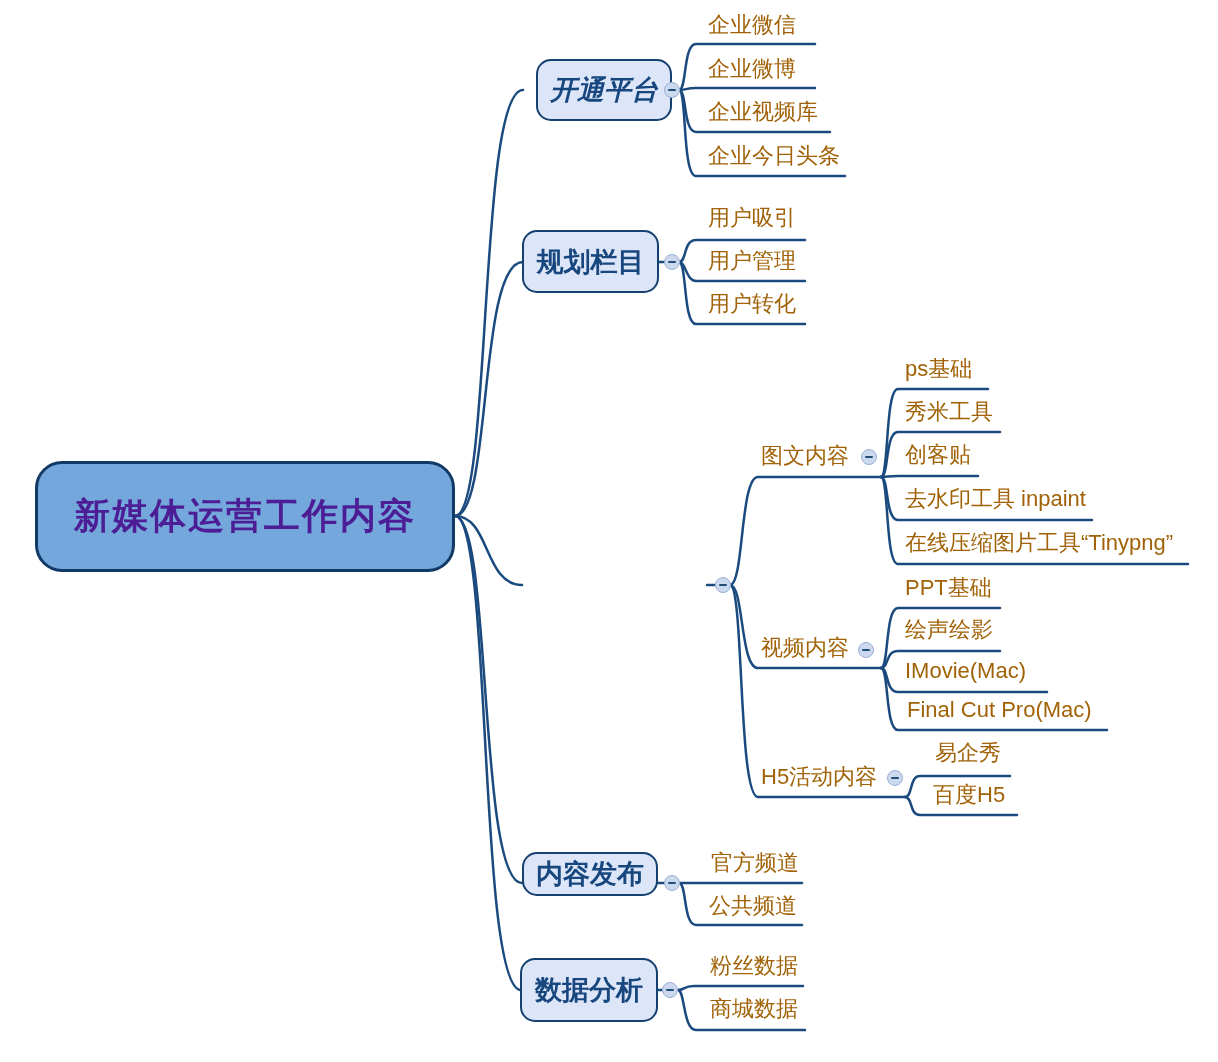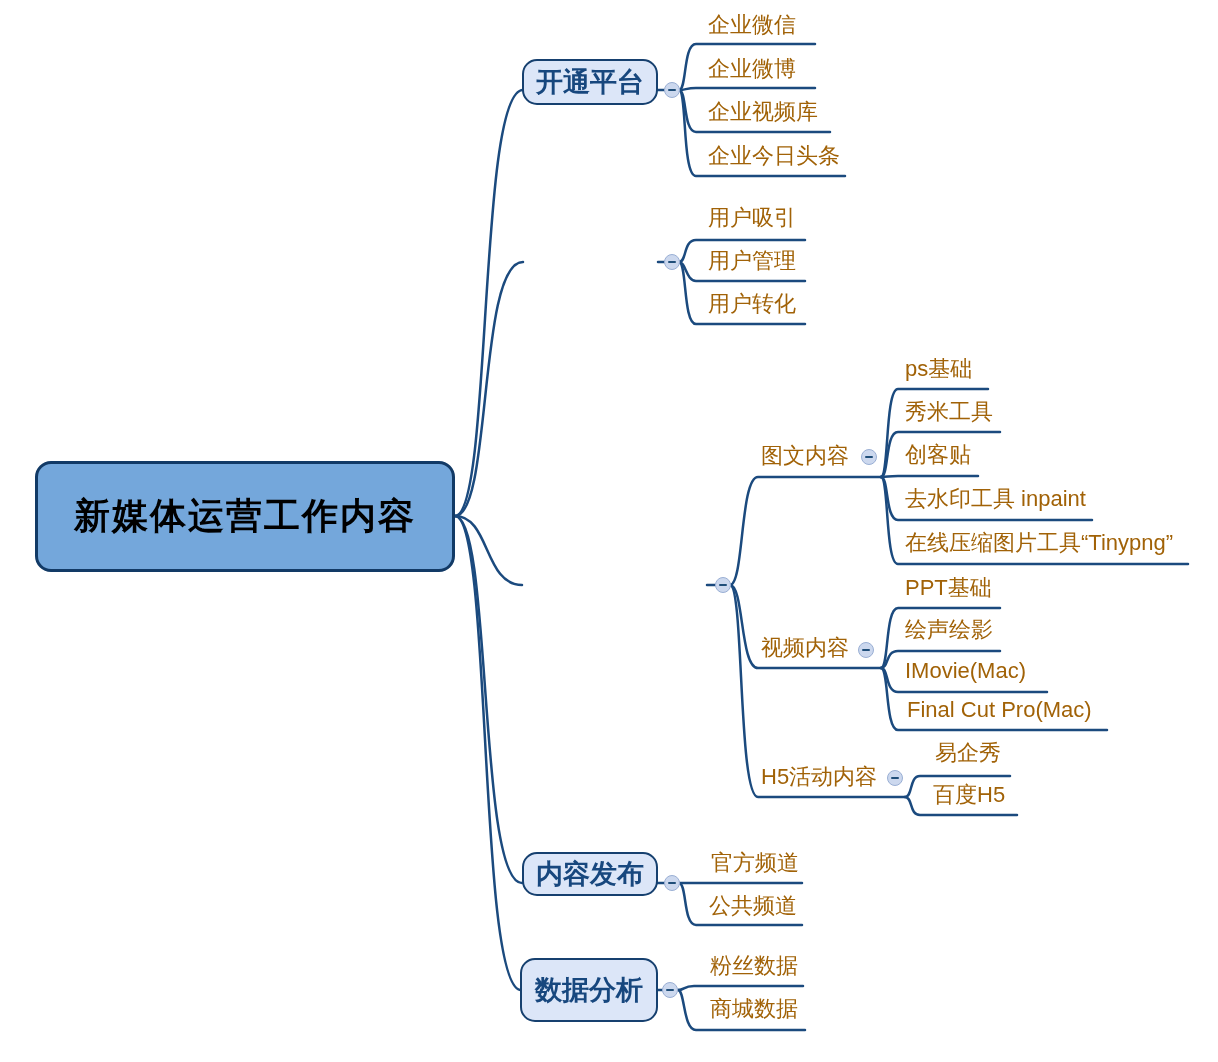--- a/index.html
+++ b/index.html
@@ -5,23 +5,23 @@
   html,body { margin:0; padding:0; background:#ffffff; }
   .canvas {
     position:relative; width:1218px; height:1062px; background:#ffffff;
     font-family:"Liberation Sans","DejaVu Sans",sans-serif; overflow:hidden;
   }
   svg.links { position:absolute; left:0; top:0; pointer-events:none; }
   svg.links path { fill:none; stroke:#1B4A7E; stroke-width:2.5; stroke-linecap:round; }
 
   .root-topic {
     position:absolute; left:35px; top:461px; width:420px; height:111px;
-    background:#74A7DB; border:3px solid #123A66; border-radius:16px;
+    background:#74A7DB; border:3px solid #123A66; border-radius:27px;
     box-sizing:border-box; display:flex; align-items:center; justify-content:center;
-    font-size:36px; font-weight:600; color:#000000; letter-spacing:2px; white-space:nowrap;text-align:center;
+    font-size:36px; font-weight:600; color:#4c1d95; letter-spacing:2px; white-space:nowrap;text-align:center;
   }
   .topic {
     position:absolute; background:#DCE6F8; border:2.5px solid #16406F; border-radius:15px;
     box-sizing:border-box; display:flex; align-items:center; justify-content:center;
     font-size:27px; font-weight:600; color:#17477E; white-space:nowrap;
   }
   .leaf {
     position:absolute; transform:translateY(-50%); font-size:22px; font-weight:500;
     color:#a16207; white-space:nowrap; line-height:30px;
   }
@@ -80,21 +80,22 @@
 
     <path d="M 679 883 C 687 883 687 883 696 883 L 802 883"></path>
     <path d="M 679 883 C 687 883 683 925 696 925 L 802 925"></path>
 
     <path d="M 678 990 C 685 990 683 986 694 986 L 803 986"></path>
     <path d="M 678 990 C 685 990 683 1030 696 1030 L 805 1030"></path>
   </svg>
 
   <div class="root-topic">新媒体运营工作内容</div>
 
-  <div class="topic" style="left:522px;top:59px;width:136px;height:46px;">开通平台</div>
+  <div class="topic" style="left:536px;top:59px;width:136px;height:62px;font-style:italic;">开通平台</div>
+  <div class="topic" style="left:522px;top:230px;width:137px;height:63px;">规划栏目</div>
   <div class="topic" style="left:522px;top:852px;width:136px;height:44px;">内容发布</div>
   <div class="topic" style="left:520px;top:958px;width:138px;height:64px;">数据分析</div>
 
   <div class="collapse" style="left:664px;top:82px;">
       <span class="minus"></span>
     </div>
   <div class="collapse" style="left:664px;top:254px;">
       <span class="minus"></span>
     </div>
   <div class="collapse" style="left:715px;top:577px;">

